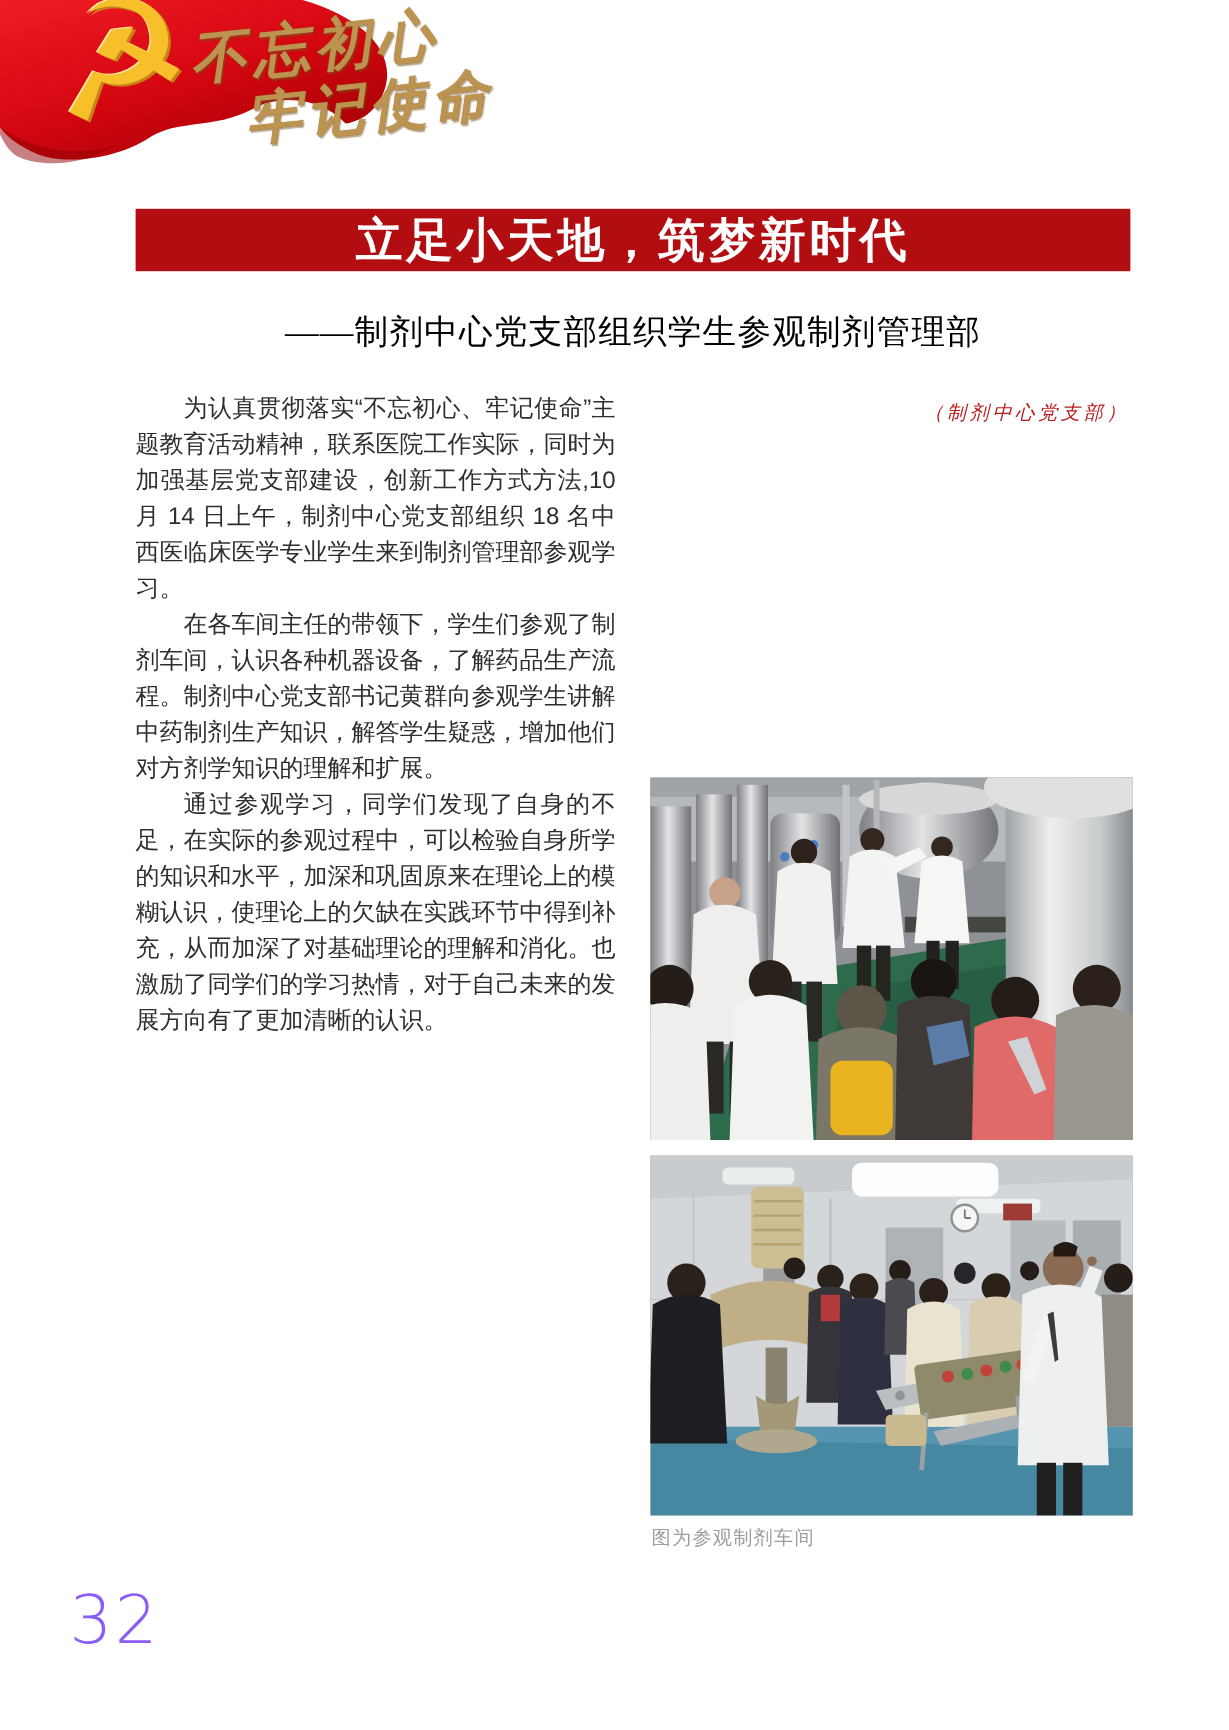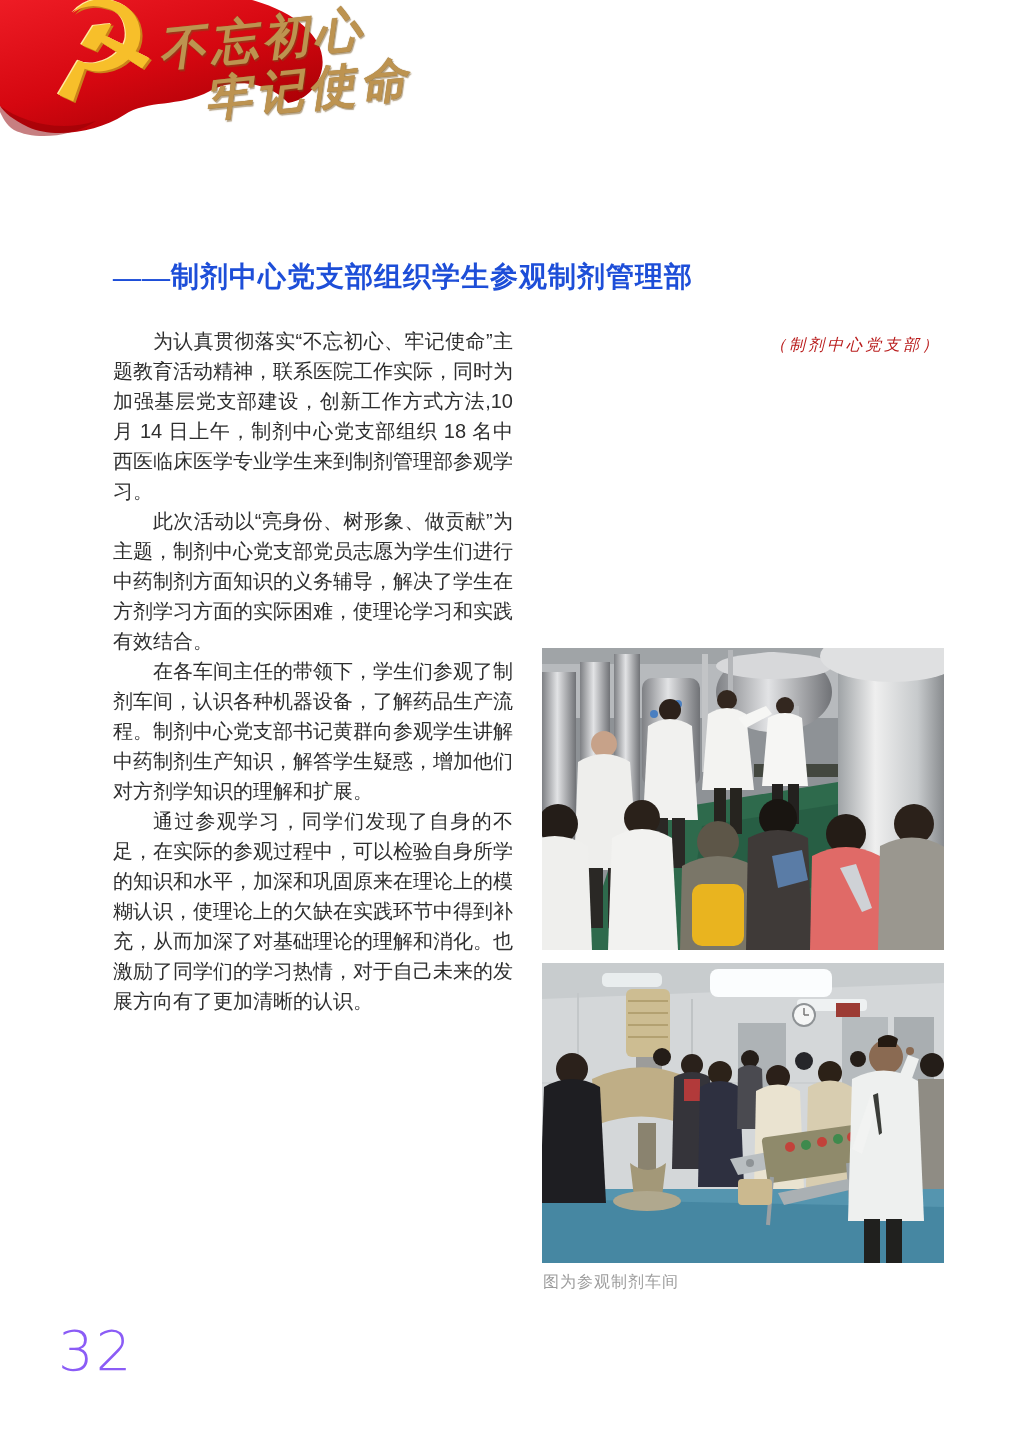--- a/index.html
+++ b/index.html
@@ -56,24 +56,24 @@
     margin: 0;
     color: #ffffff;
     font-size: 39px;
     font-weight: bold;
     letter-spacing: 3px;
     font-family: "Liberation Serif", serif;
   }
   .subtitle {
     position: absolute; left: 113px; top: 258px;
     width: 829px; margin: 0;
-    text-align: left;
+    text-align: center;
     font-size: 28px;
-    font-weight: 700;
-    color: #1d4ed8;
+    font-weight: 400;
+    color: #000000;
     letter-spacing: 1px;
     font-family: "Liberation Serif", serif;
   }
 
   
   .col {
     position: absolute; top: 326px;
     font-size: 20px;
     line-height: 30px;
     color: #2e2e2e;
@@ -136,25 +136,27 @@
       <path d="M0 0 H252 C302 14 332 44 320 76 C313 94 300 101 288 103
                C270 83 236 77 210 91 C178 108 148 99 124 115
                C98 132 54 139 28 127 C13 120 4 112 0 106 Z" fill="url(#flagGrad)"></path>
       <path d="M0 106 C22 122 60 133 96 121 C70 138 34 140 14 130 C6 125 2 116 0 112 Z" fill="#8f0004" opacity="0.5"></path>
     </svg>
     <div class="emblem">☭</div>
     <div class="callig callig-1">不忘初心</div>
     <div class="callig callig-2">牢记使命</div>
   </div>
 
+  <div class="title-bar">
+    <h1>立足小天地，筑梦新时代</h1>
+  </div>
   <h2 class="subtitle">——制剂中心党支部组织学生参观制剂管理部</h2>
 
   <section class="col col-left">
     <p>为认真贯彻落实“不忘初心、牢记使命”主题教育活动精神，联系医院工作实际，同时为加强基层党支部建设，创新工作方式方法,10 月 14 日上午，制剂中心党支部组织 18 名中西医临床医学专业学生来到制剂管理部参观学习。</p>
-    <p>此次活动以“亮身份、树形象、做贡献”为主题，制剂中心党支部党员志愿为学生们进行中药制剂方面知识的义务辅导，解决了学生在方剂学习方面的实际困难，使理论学习和实践有效结合。</p>
     <p>在各车间主任的带领下，学生们参观了制剂车间，认识各种机器设备，了解药品生产流程。制剂中心党支部书记黄群向参观学生讲解中药制剂生产知识，解答学生疑惑，增加他们对方剂学知识的理解和扩展。</p>
     <p>通过参观学习，同学们发现了自身的不足，在实际的参观过程中，可以检验自身所学的知识和水平，加深和巩固原来在理论上的模糊认识，使理论上的欠缺在实践环节中得到补充，从而加深了对基础理论的理解和消化。也激励了同学们的学习热情，对于自己未来的发展方向有了更加清晰的认识。</p>
   </section>
 
   <section class="col col-right">
     <div class="byline">（制剂中心党支部）</div>
   </section>
 
   <figure class="photo photo-1">
     <svg viewBox="0 0 402 302" preserveAspectRatio="none">

